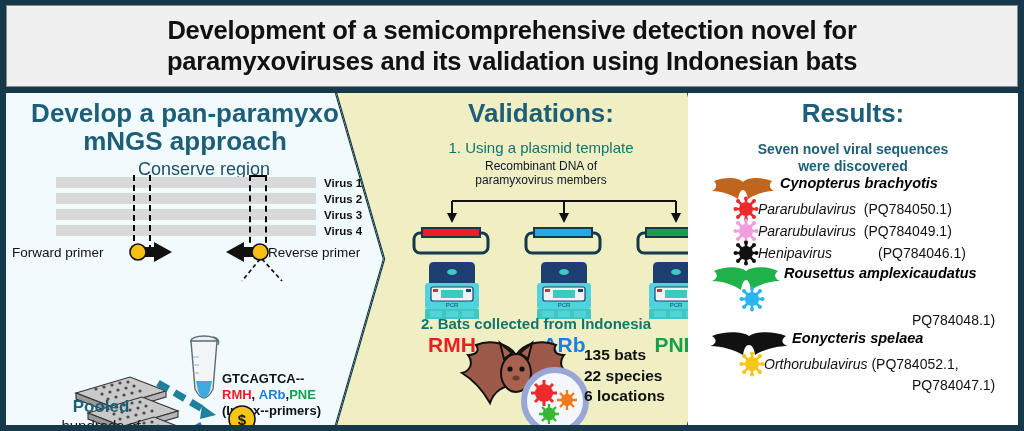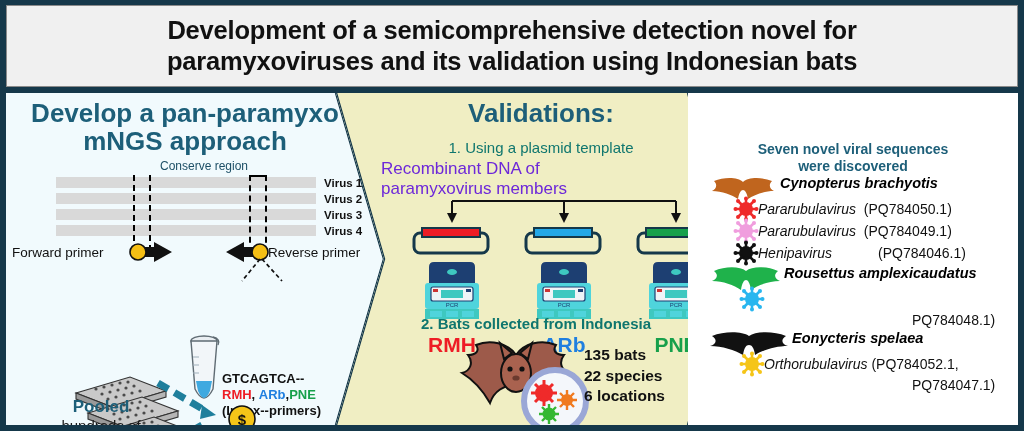--- a/index.html
+++ b/index.html
@@ -26,41 +26,41 @@
     -webkit-clip-path:polygon(0 0, 352px 0, 400px 166px, 352px 332px, 0 332px, 48px 166px);
     clip-path:polygon(0 0, 352px 0, 400px 166px, 352px 332px, 0 332px, 48px 166px);}
   .p-right{left:682px;width:330px;background:#ffffff;}
 
   .edge{position:absolute;top:0;height:332px;width:400px;pointer-events:none;}
 
   .phead{font-size:26px;font-weight:bold;color:#1d5f79;text-align:center;line-height:1.08;}
 
   
   .lp-head{position:absolute;left:14px;top:6px;width:330px;}
-  .conserve{position:absolute;left:118px;top:66px;width:160px;text-align:center;font-size:12px;color:#1d4f66;}
+  .conserve{position:absolute;left:118px;top:66px;width:160px;text-align:center;font-size:18px;color:#1d4f66;}
   .bars{position:absolute;left:50px;top:84px;width:260px;}
   .bar{height:11px;background:#d9d9d9;margin-bottom:5px;}
   .vlabels{position:absolute;left:318px;top:82px;font-size:11.5px;font-weight:bold;color:#111;line-height:16px;}
   .dash-l{position:absolute;left:127px;top:82px;width:14px;height:76px;border-left:2.5px dashed #000;border-right:2.5px dashed #000;}
   .dash-r{position:absolute;left:243px;top:82px;width:14px;height:76px;border-left:2.5px dashed #000;border-right:2.5px dashed #000;border-top:2.5px solid #000;}
   .fwd-lab{position:absolute;left:6px;top:152px;font-size:13.5px;color:#111;}
   .rev-lab{position:absolute;left:262px;top:152px;font-size:13.5px;color:#111;}
   .prim-arrow{position:absolute;top:148px;width:40px;height:22px;}
   .seqtext{position:absolute;left:216px;top:278px;font-size:13px;font-weight:bold;color:#111;line-height:1.22;}
   .c-rmh{color:#ee1c25;}
   .c-arb{color:#1f7fe0;}
   .c-pne{color:#17a04b;}
   .pooled{position:absolute;left:32px;top:304px;width:126px;text-align:center;line-height:1.18;}
   .pooled b{font-size:17px;color:#1d5f79;}
   .pooled span{font-size:15px;color:#1a1a1a;}
 
   
   .mp-head{position:absolute;left:55px;top:6px;width:300px;}
   .m-sub1{position:absolute;left:30px;top:46px;width:350px;text-align:center;font-size:15px;font-weight:normal;color:#0f766e;}
-  .m-rec{position:absolute;left:45px;top:66px;width:320px;text-align:left;font-size:17px;color:#6d28d9;line-height:1.2;}
+  .m-rec{position:absolute;left:45px;top:66px;width:320px;text-align:center;font-size:12px;color:#0f172a;line-height:1.2;}
   .pcrlabels{position:absolute;top:240px;left:0;width:400px;}
   .pcrlab{position:absolute;font-size:21px;font-weight:bold;text-align:center;width:90px;}
   .m-sub2{position:absolute;left:20px;top:222px;width:360px;text-align:center;font-size:15px;font-weight:bold;color:#0f766e;}
   .batstats{position:absolute;left:248px;top:252px;font-size:15.5px;font-weight:bold;color:#111;line-height:1.33;}
 
   
   .rp-head{position:absolute;left:0;top:6px;width:330px;}
   .r-sub{position:absolute;left:20px;top:48px;width:290px;text-align:center;font-size:14px;font-weight:bold;color:#1d5f79;line-height:1.2;}
   .species{position:absolute;font-size:14.5px;font-weight:bold;font-style:italic;color:#000000;}
   .virline{position:absolute;font-size:14px;font-style:italic;color:#111;white-space:nowrap;}
@@ -396,20 +396,21 @@
       </div>
 
       <svg class="edge">
         <path d="M352 0 L400 166 L352 332" fill="none" stroke="#15384a" stroke-width="2.4"></path>
         <path d="M0 0 L48 166 L0 332" fill="none" stroke="#15384a" stroke-width="2.4"></path>
       </svg>
     </div>
 
     <div class="panel p-right">
 
+      <div class="rp-head phead">Results:</div>
       <div class="r-sub">
         <span>Seven novel viral sequences</span><br>
         <span>were discovered</span>
       </div>
 
       <div class="ico" style="left:22px;top:84px;">
         <svg width="66" height="22" viewBox="0 0 66 22">
           <path d="M33 5 C28 0 14 0 4 4 C8 8 6 12 2 14 C12 14 22 18 28 22 C29 16 31 13 33 13 C35 13 37 16 38 22 C44 18 54 14 64 14 C60 12 58 8 62 4 C52 0 38 0 33 5 Z" fill="#c0651e"></path>
         </svg>
       </div>

